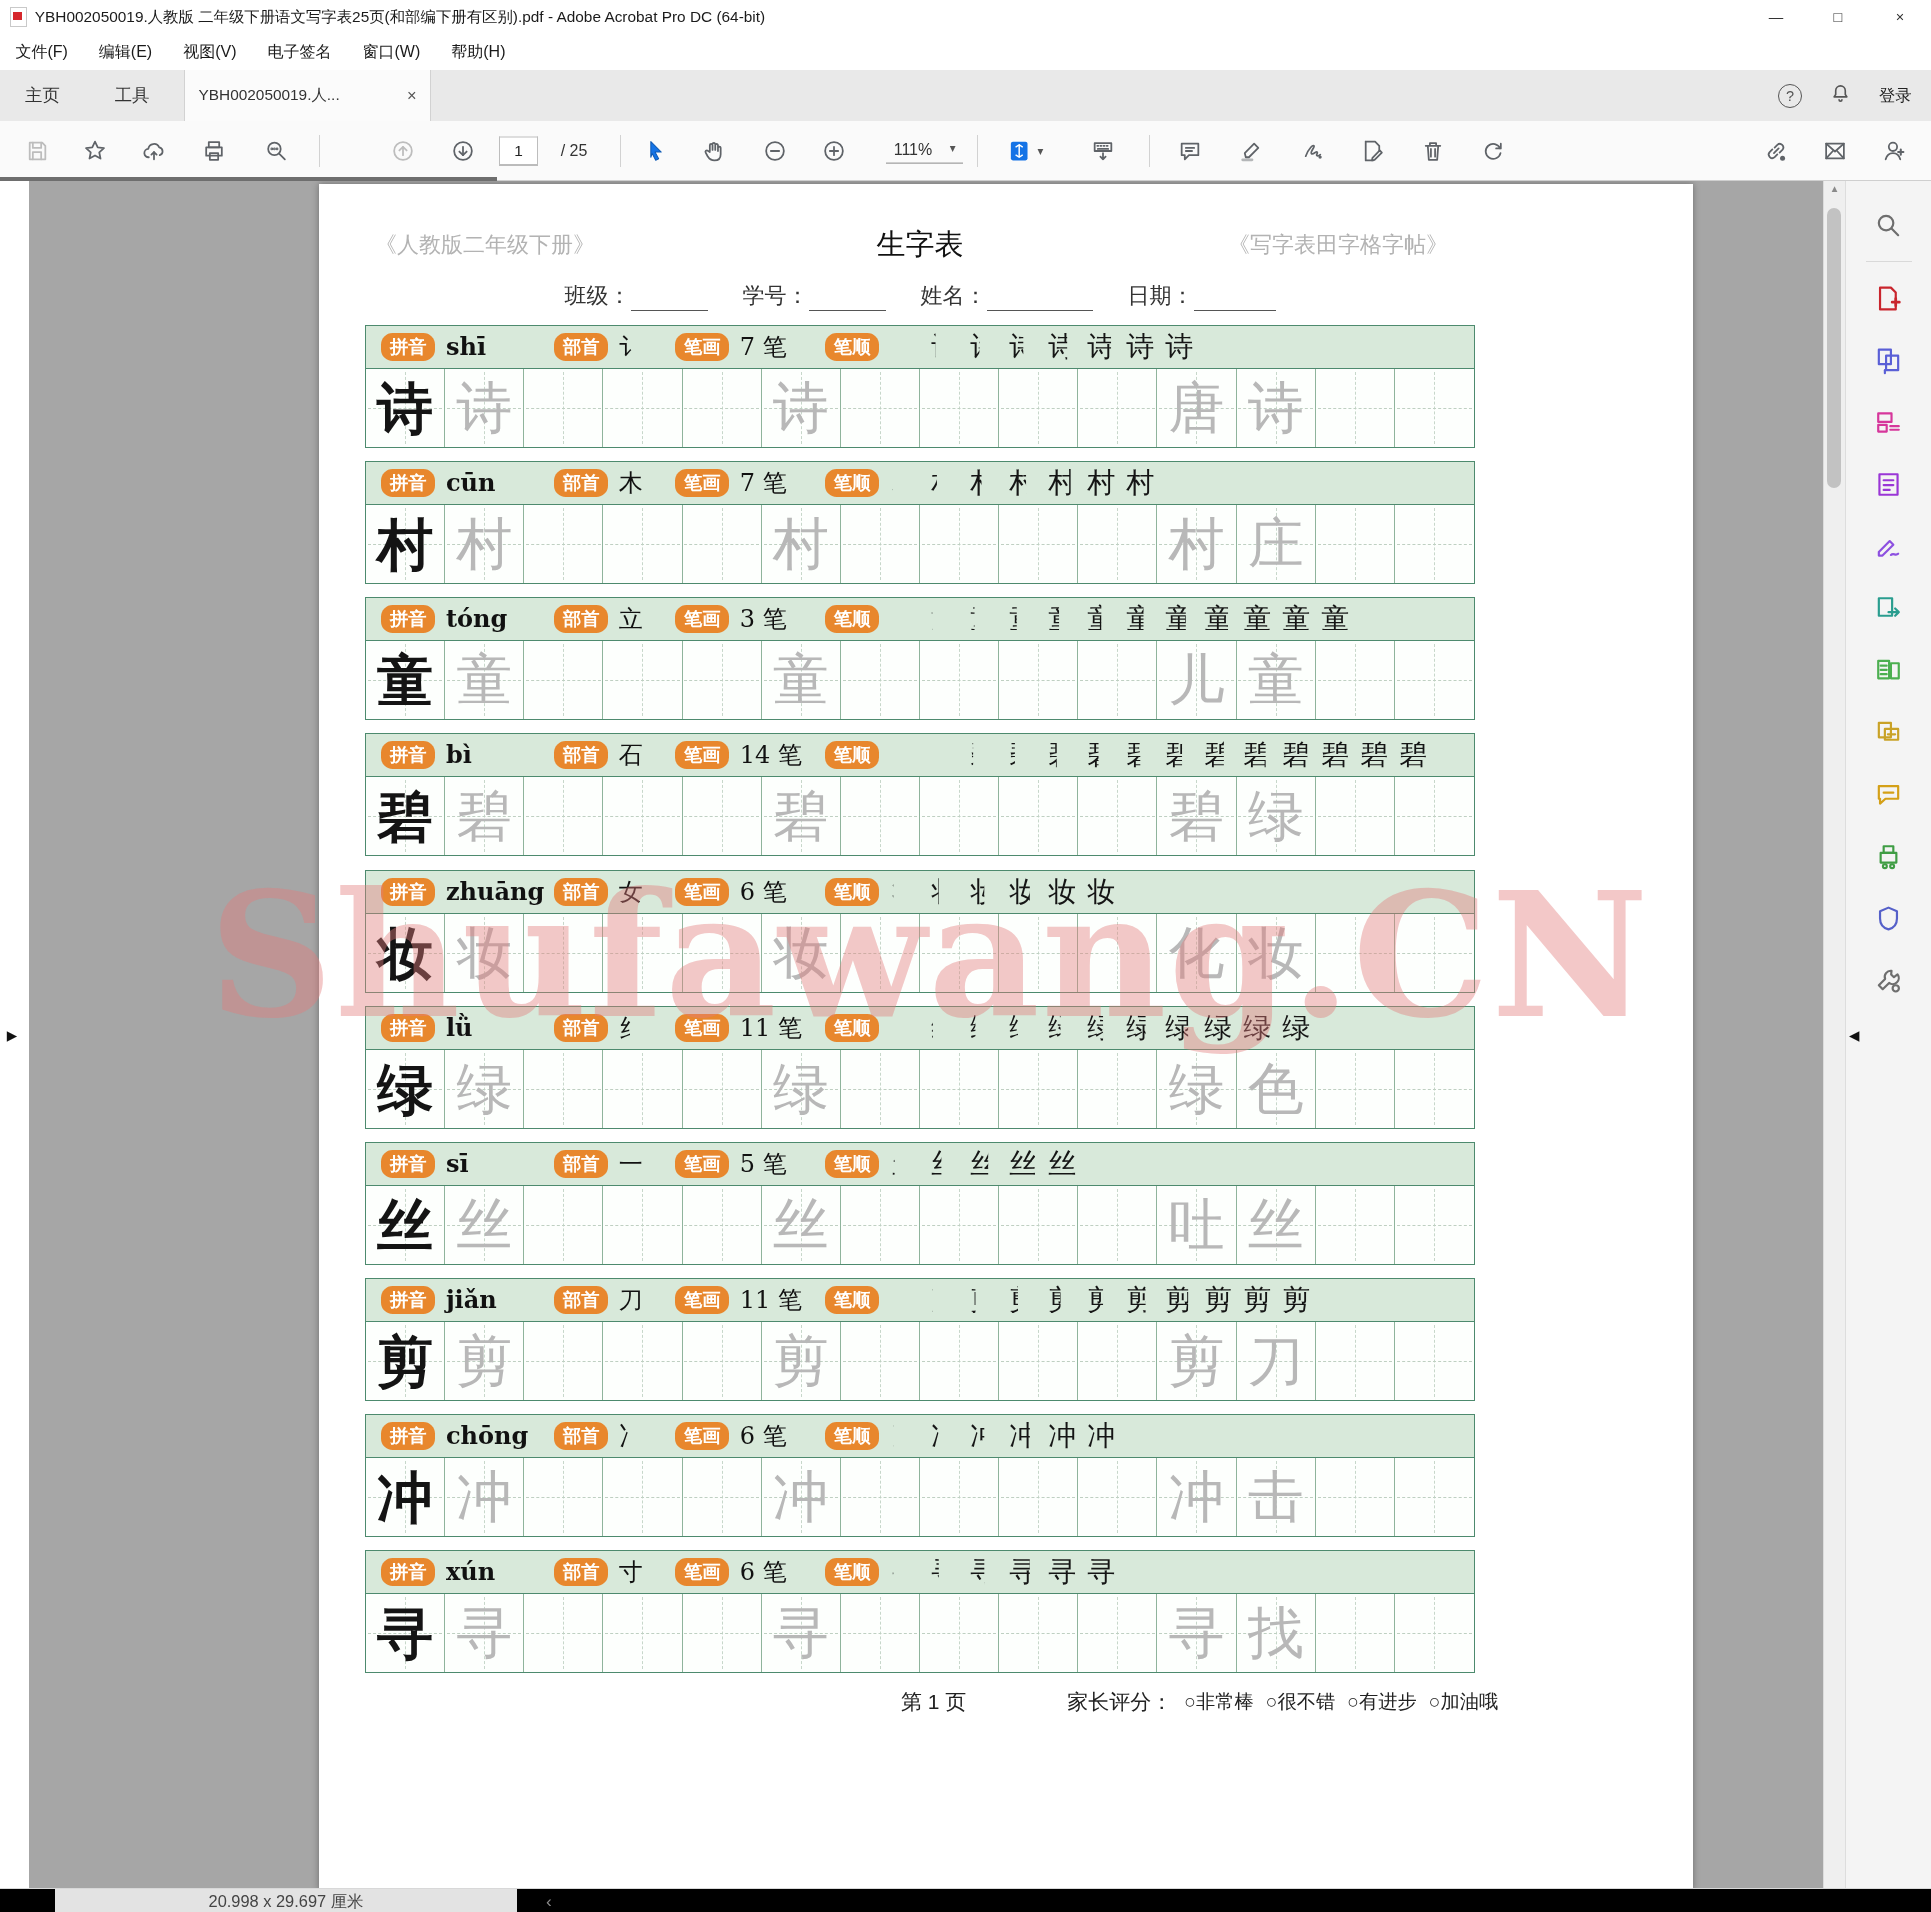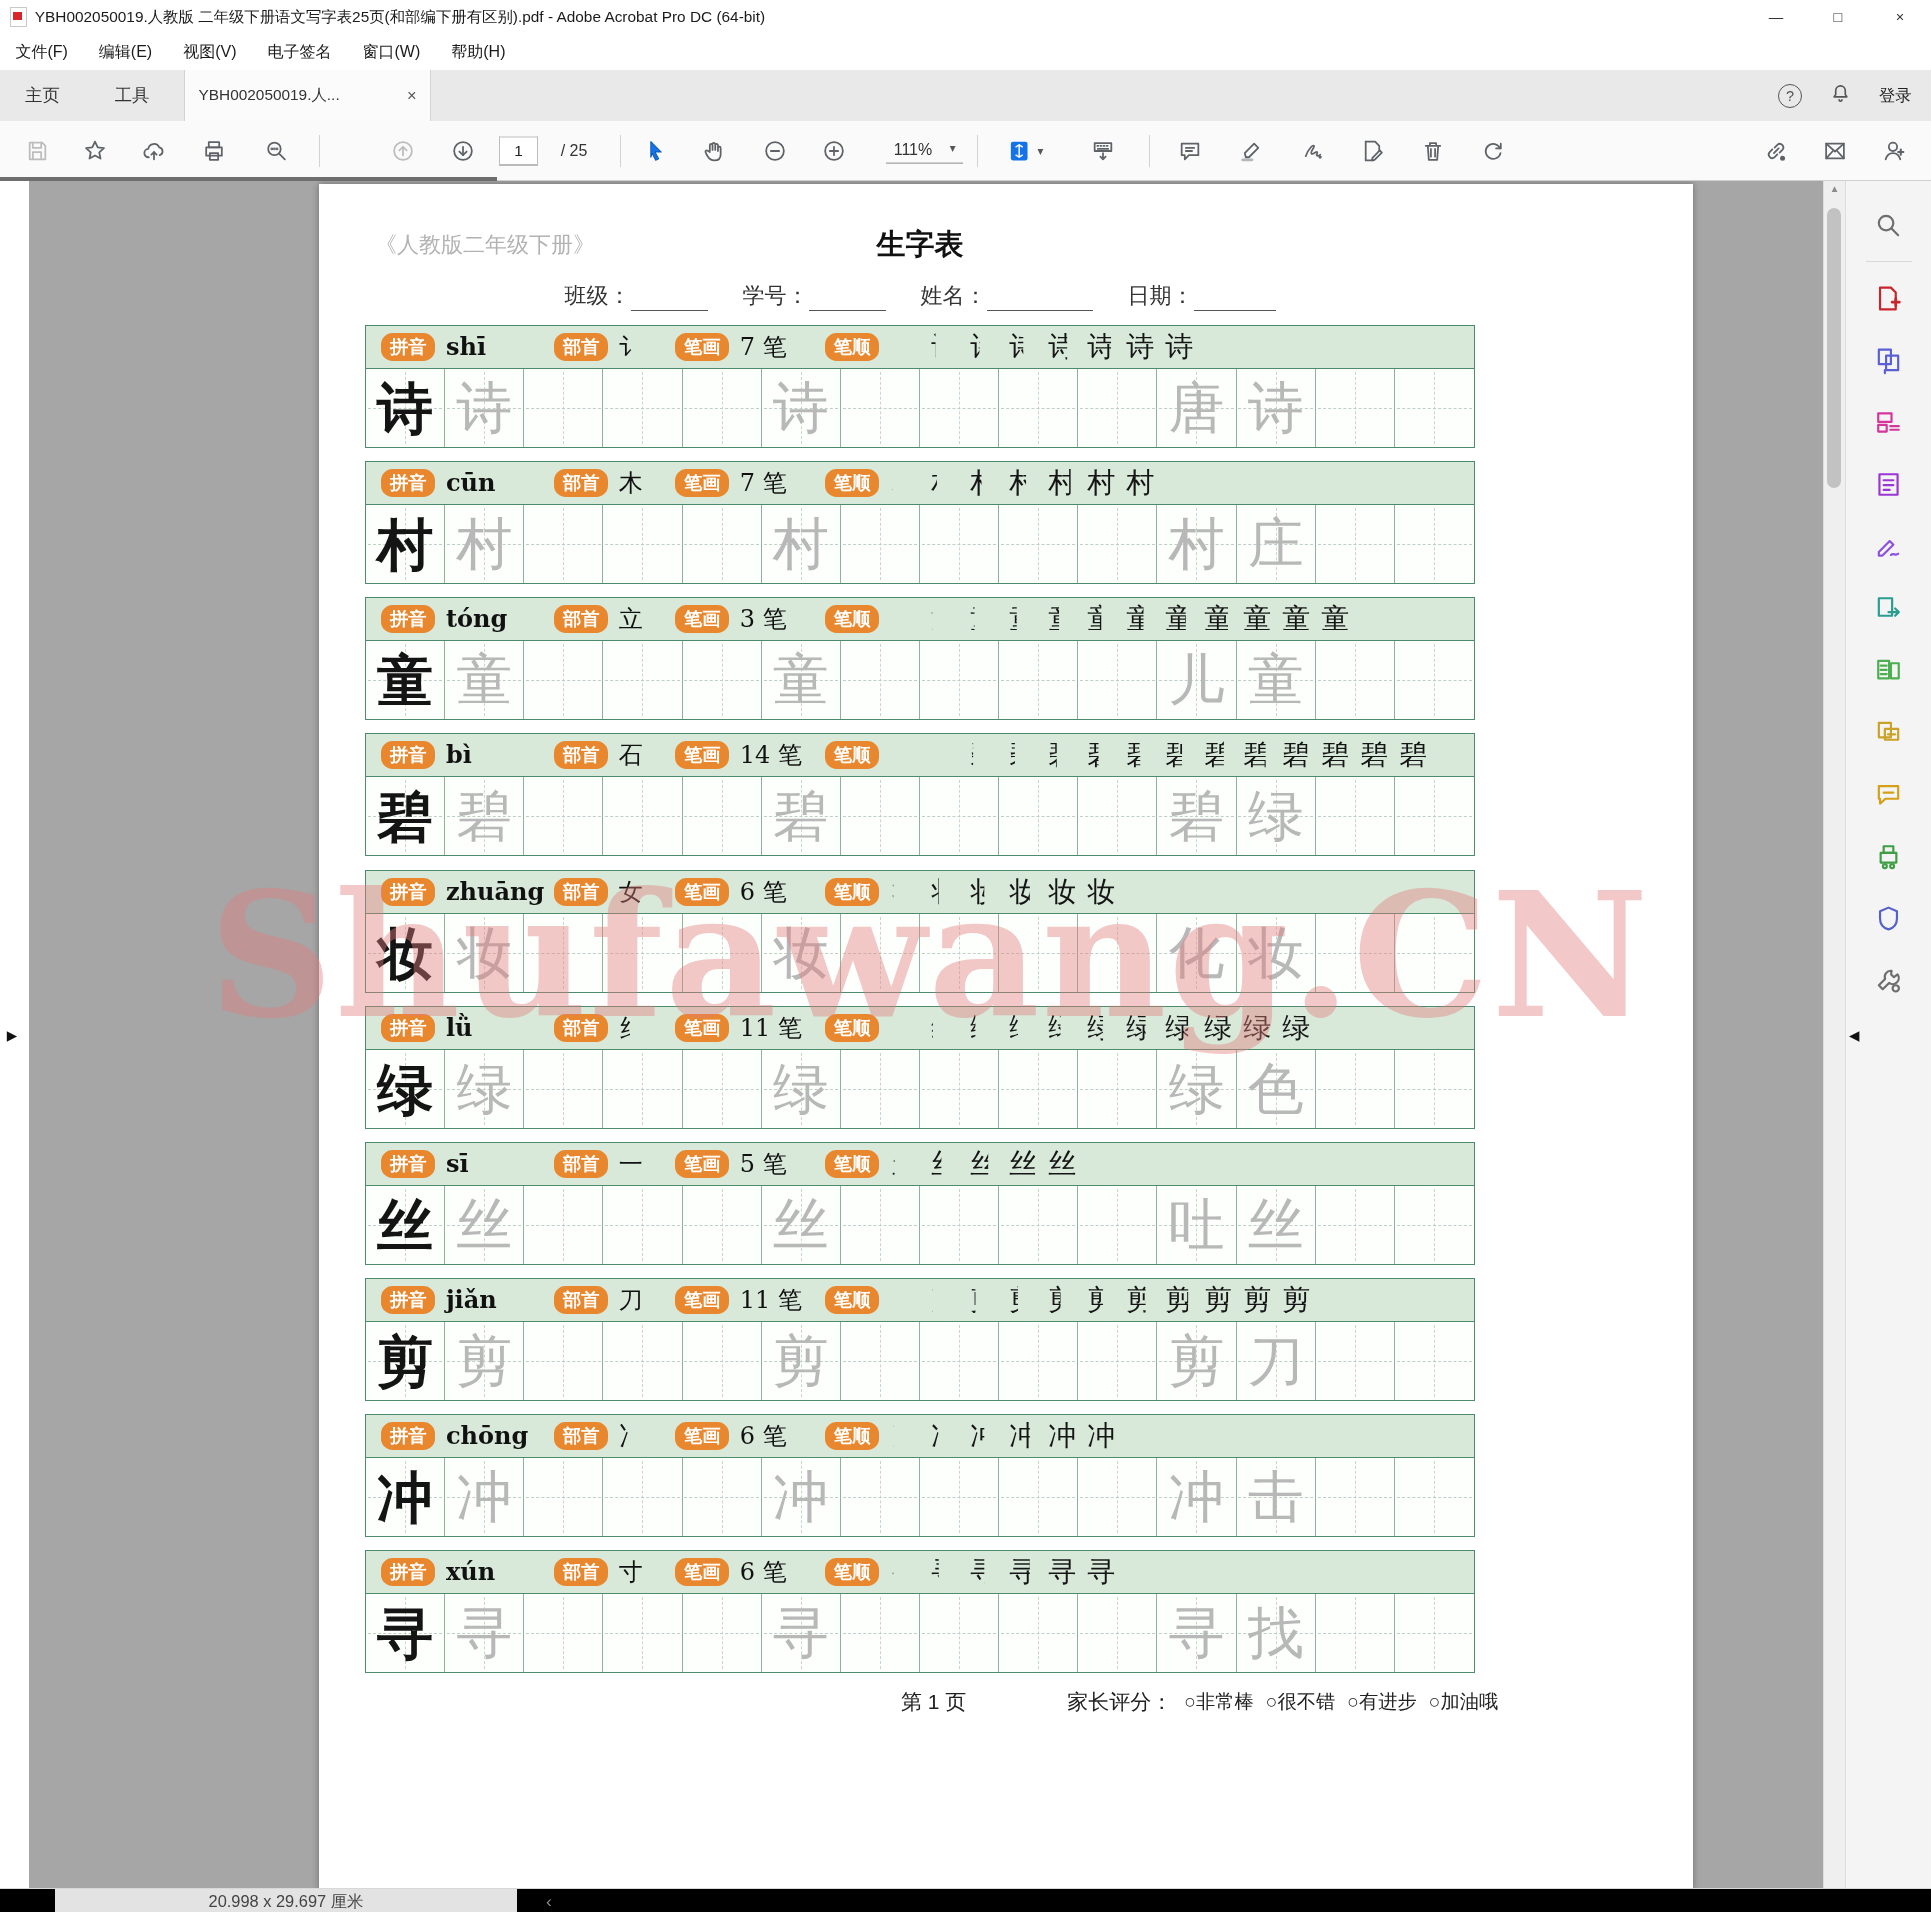--- a/index.html
+++ b/index.html
@@ -49,21 +49,21 @@
   .panel-expand{position:absolute;left:6.8px;top:50%;transform:translateY(-50%);font-size:13.5px;color:#111;}
   .viewport{flex:1;position:relative;overflow:hidden;}
   .doc-page{position:absolute;left:290px;top:2.9px;width:1374px;height:1707px;background:#fff;
             box-shadow:0 0 6.8px rgba(0,0,0,.35);}
   .watermark{position:absolute;left:180px;top:689px;font-size:172px;line-height:1;font-weight:bold;
              font-family:"DejaVu Serif",serif;color:var(--c-wm);letter-spacing:1.9px;white-space:nowrap;
              z-index:6;pointer-events:none;}
   
   .doc-header-left{position:absolute;left:56px;top:46px;font-size:22px;color:#b3b3b3;}
   .doc-title{position:absolute;left:46px;top:41px;width:1110px;text-align:center;font-size:29px;
-             font-weight:bold;color:#111;}
+             font-weight:normal;color:#111;}
   .doc-header-right{position:absolute;left:46px;top:46px;width:1083px;text-align:right;font-size:22px;color:#b3b3b3;}
   .doc-form{position:absolute;left:46px;top:97px;width:1110px;display:flex;justify-content:center;
             gap:35px;font-size:22px;color:#333;align-items:flex-end;}
   .blank{display:inline-block;border-bottom:1.9px solid #555;height:21px;vertical-align:bottom;}
   .block{position:absolute;left:46px;width:1110px;border:1.9px solid var(--c-border);background:#fff;box-sizing:border-box;}
   .info-bar{height:42px;background:var(--c-barbg);border-bottom:1.9px solid var(--c-border);
             display:flex;align-items:center;}
   .badge{background:var(--c-badge);color:#fff;font-size:18.3px;font-weight:bold;padding:2.9px 8.7px;
          border-radius:11.6px;margin-left:15.4px;flex:none;line-height:1.2;}
   .val{font-size:24px;color:#111;margin-left:10.6px;flex:none;font-family:"DejaVu Serif",serif;line-height:1.1;}
@@ -299,20 +299,21 @@
 
 <div class="main">
   <div class="left-strip">
     <span class="panel-expand">▶</span>
   </div>
 
   <div class="viewport">
     <div class="doc-page" id="doc-page">
       <div class="doc-header-left">《人教版二年级下册》</div>
       <div class="doc-title">生字表</div>
+      <div class="doc-header-right">《写字表田字格字帖》</div>
       <div class="doc-form" id="doc-form">
           <span><span>班级：</span><span class="blank" style="width:77px"></span></span>
           <span><span>学号：</span><span class="blank" style="width:77px"></span></span>
           <span><span>姓名：</span><span class="blank" style="width:106px"></span></span>
           <span><span>日期：</span><span class="blank" style="width:82px"></span></span>
         </div>
       <div class="doc-footer">
         <span class="f-page">第 1 页</span>
         <span class="f-rating-label">家长评分：</span>
         <span id="ratings-slot" style="display:flex;">

